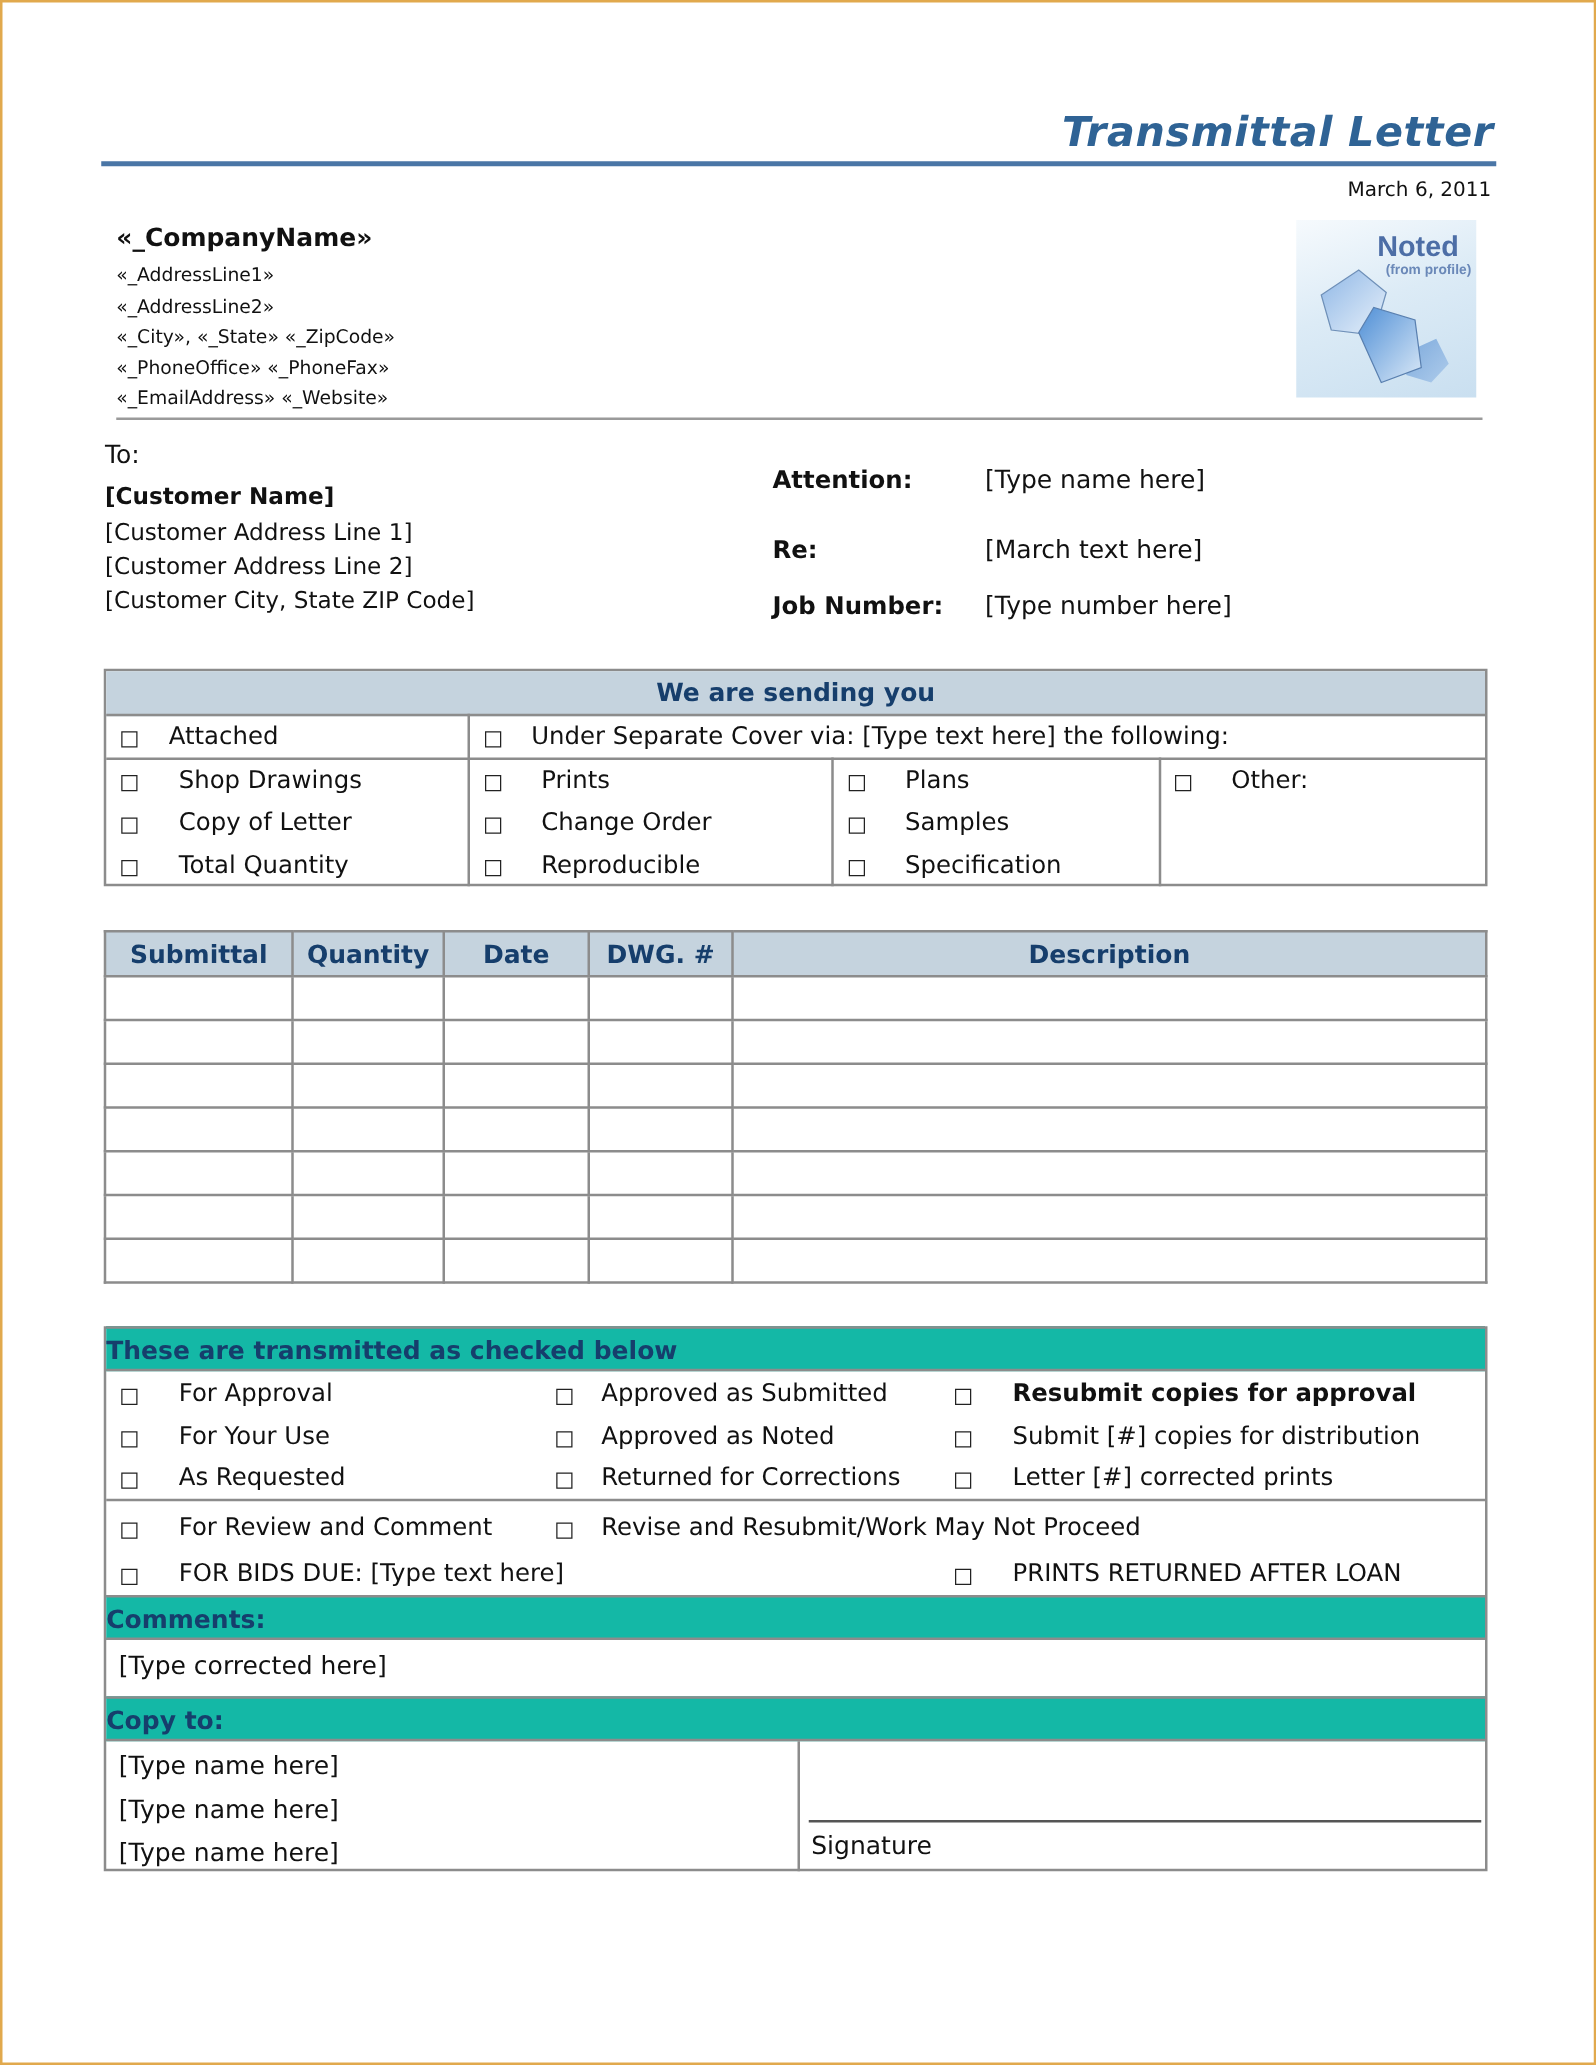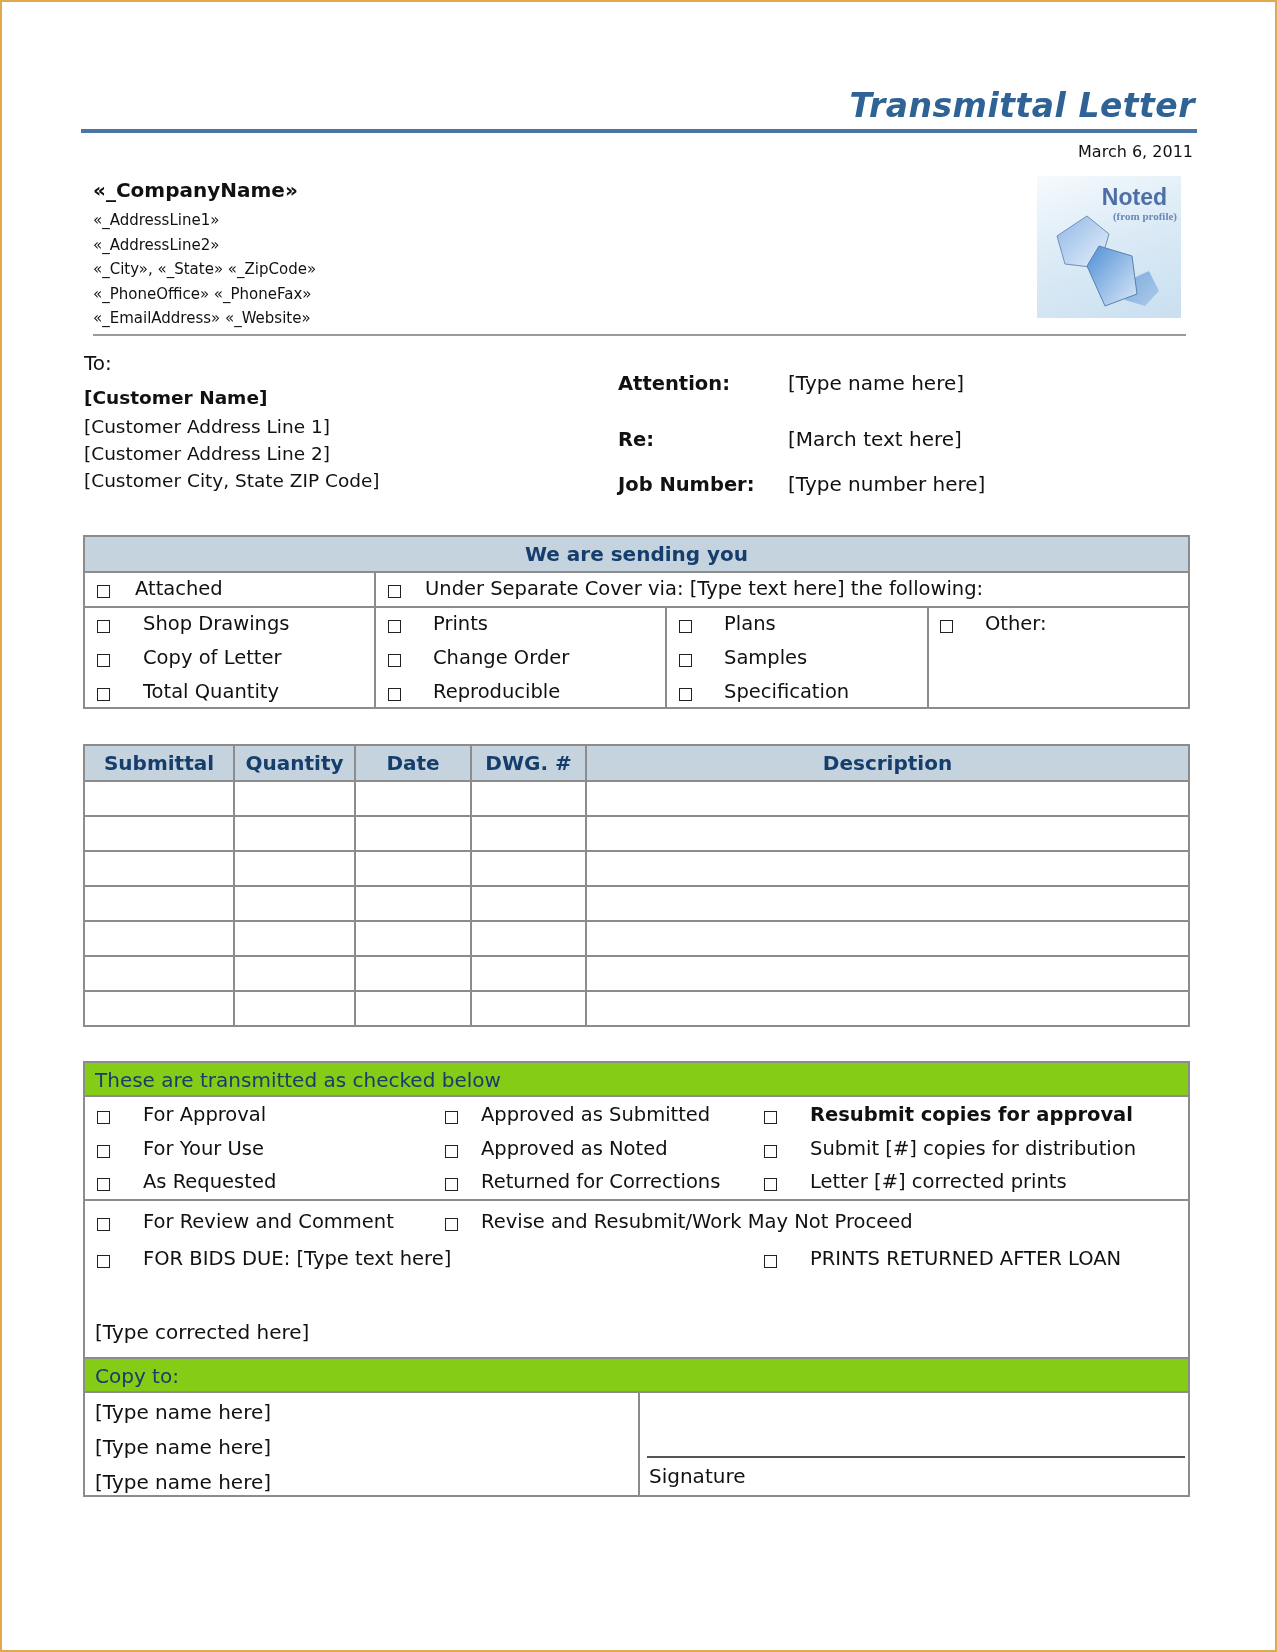--- a/index.html
+++ b/index.html
@@ -8,41 +8,41 @@
   .frame { position: absolute; left: 0; top: 0; width: 1277px; height: 1652px; border: 2px solid #e1a94d; border-top-width: 2px; pointer-events: none; }
   .abs { position: absolute; white-space: nowrap; }
   .title { right: 82px; top: 86px; font-size: 33px; font-weight: bold; font-style: italic; color: #2f6395; letter-spacing: 0.5px; }
   .rule { left: 81px; top: 129px; width: 1116px; height: 4px; background: #4a76a6; }
   .date { right: 84px; top: 142px; font-size: 16px; color: #111; }
   .company { left: 93px; top: 178px; }
   .company .name { font-size: 20px; font-weight: bold; display: block; margin-bottom: 6px; }
   .company .line { font-size: 15px; display: block; line-height: 24.5px; }
   .logo { left: 1037px; top: 176px; width: 144px; height: 142px; background: linear-gradient(160deg, #f6fafd 0%, #dcebf6 45%, #c9dff0 100%); overflow: hidden; }
   .logo .ltxt { position: absolute; right: 14px; top: 8px; font-family: "Liberation Sans", sans-serif; font-size: 23px; font-weight: bold; color: #4d6ea6; }
-  .logo .lsub { position: absolute; right: 4px; top: 34px; font-family: Liberation Serif, serif; font-size: 11px; font-weight: bold; color: #6a88b8; }
+  .logo .lsub { position: absolute; right: 4px; top: 34px; font-family: Liberation Sans, sans-serif; font-size: 11px; font-weight: bold; color: #6a88b8; }
   .logo svg { position: absolute; left: 0; top: 0; }
   .sep { left: 93px; top: 334px; width: 1093px; height: 2px; background: #9a9a9a; }
   .to-lbl { left: 84px; top: 351px; font-size: 20px; }
   .cust { left: 84px; top: 384px; font-size: 18.5px; line-height: 27px; }
   .cust .bold { font-weight: bold; display: block; margin-bottom: 2px; }
   .cust .ln { display: block; }
   .meta-lbl { left: 618px; font-size: 19.5px; font-weight: bold; }
   .meta-val { left: 788px; font-size: 20px; }
   .box { position: absolute; border: 2px solid #8c8c8c; }
   .hdr { background: #c5d3de; color: #163e6c; font-weight: bold; font-size: 20px; border-bottom: 2px solid #8c8c8c; }
   .cb { display: inline-block; width: 13px; height: 13px; border: 1.5px solid #222; vertical-align: middle; margin-right: 0; position: relative; top: -2px; }
   .opt { position: absolute; font-size: 19.5px; white-space: nowrap; }
   .opt .cb { position: absolute; left: 0; top: 8px; }
   .opt .txt { position: absolute; white-space: nowrap; }
   .vline { position: absolute; width: 2px; background: #8c8c8c; }
   .hline { position: absolute; height: 2px; background: #8c8c8c; }
   table.grid { position: absolute; left: 83px; top: 744px; width: 1107px; border-collapse: collapse; }
   table.grid th, table.grid td { border: 2px solid #8c8c8c; height: 35px; }
   table.grid th { background: #c5d3de; color: #163e6c; font-size: 20px; font-weight: bold; text-align: center; height: 36px; }
-  .sec-hdr { position: absolute; left: 0; right: 0; height: 36px; background: #84cc16; color: #163e6c; font-weight: normal; font-size: 20px; padding-left: 10px; line-height: 34px; border-bottom: 2px solid #8c8c8c; border-top: 2px solid #8c8c8c; }
+  .sec-hdr { position: absolute; left: 0; right: 0; height: 36px; background: #14b8a6; color: #163e6c; font-weight: bold; font-size: 20px; padding-left: 0; line-height: 34px; border-bottom: 2px solid #8c8c8c; border-top: 2px solid #8c8c8c; }
   .ph { position: absolute; font-size: 20px; white-space: nowrap; }
 </style>
 </head>
 <body>
 
 <div class="frame"></div>
 
 <div class="abs title">Transmittal Letter</div>
 <div class="abs rule"></div>
 <div class="abs date">March 6, 2011</div>
@@ -282,20 +282,21 @@
   </div>
   <div class="opt" style="left:12px; top:184px;">
     <span class="cb"></span>
     <span class="txt" style="left:46px;">FOR BIDS DUE: [Type text here]</span>
   </div>
   <div class="opt" style="left:679px; top:184px;">
     <span class="cb"></span>
     <span class="txt" style="left:46px;">PRINTS RETURNED AFTER LOAN</span>
   </div>
 
+  <div class="sec-hdr" style="top:213px;">Comments:</div>
   <div class="ph" style="left:10px; top:257px;">[Type corrected here]</div>
 
   <div class="sec-hdr" style="top:294px;">Copy to:</div>
   <div class="vline" style="left:553px; top:330px; height:104px;"></div>
   <div class="ph" style="left:10px; top:337px;">[Type name here]</div>
   <div class="ph" style="left:10px; top:372px;">[Type name here]</div>
   <div class="ph" style="left:10px; top:407px;">[Type name here]</div>
   <div class="hline" style="left:562px; width:538px; top:393px; background:#555;"></div>
   <div class="ph" style="left:564px; top:401px;">Signature</div>
 </div>

